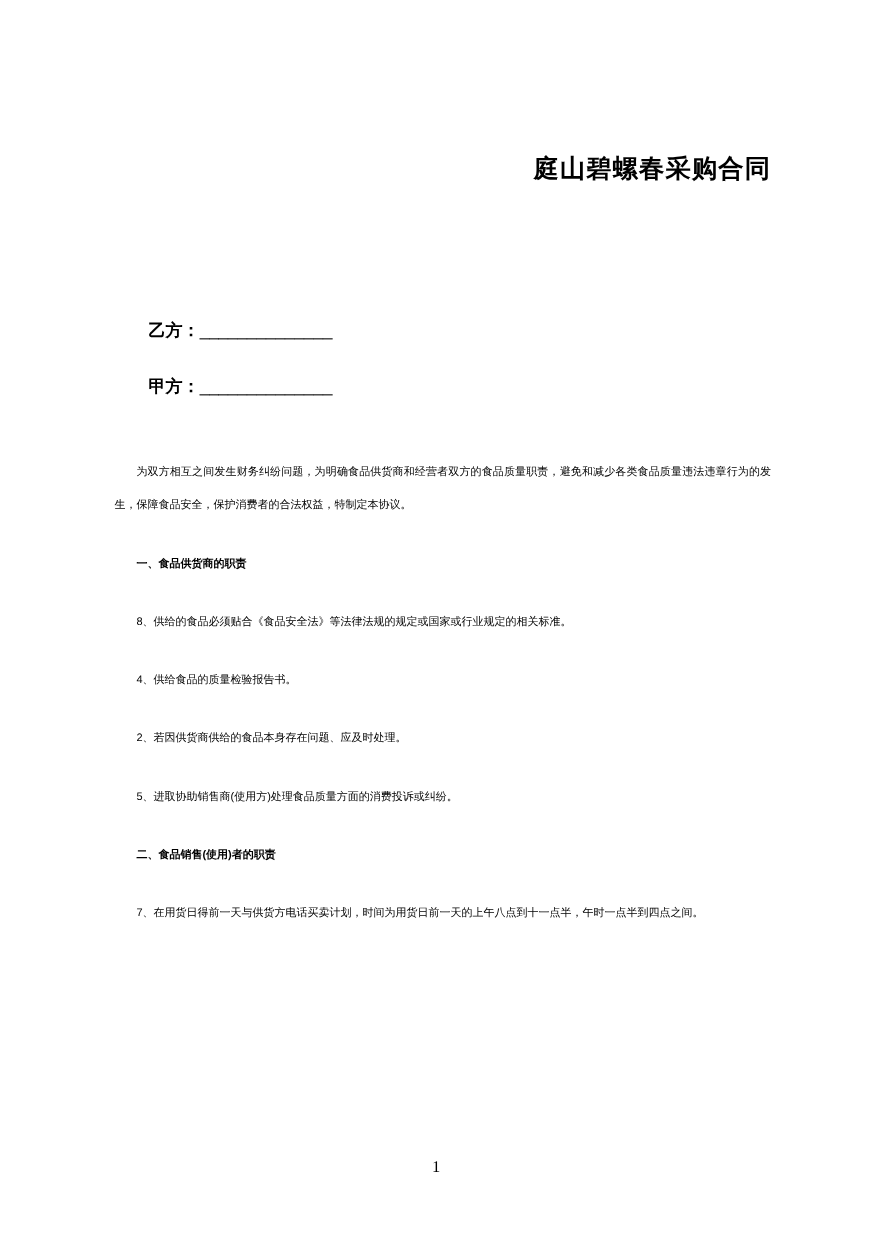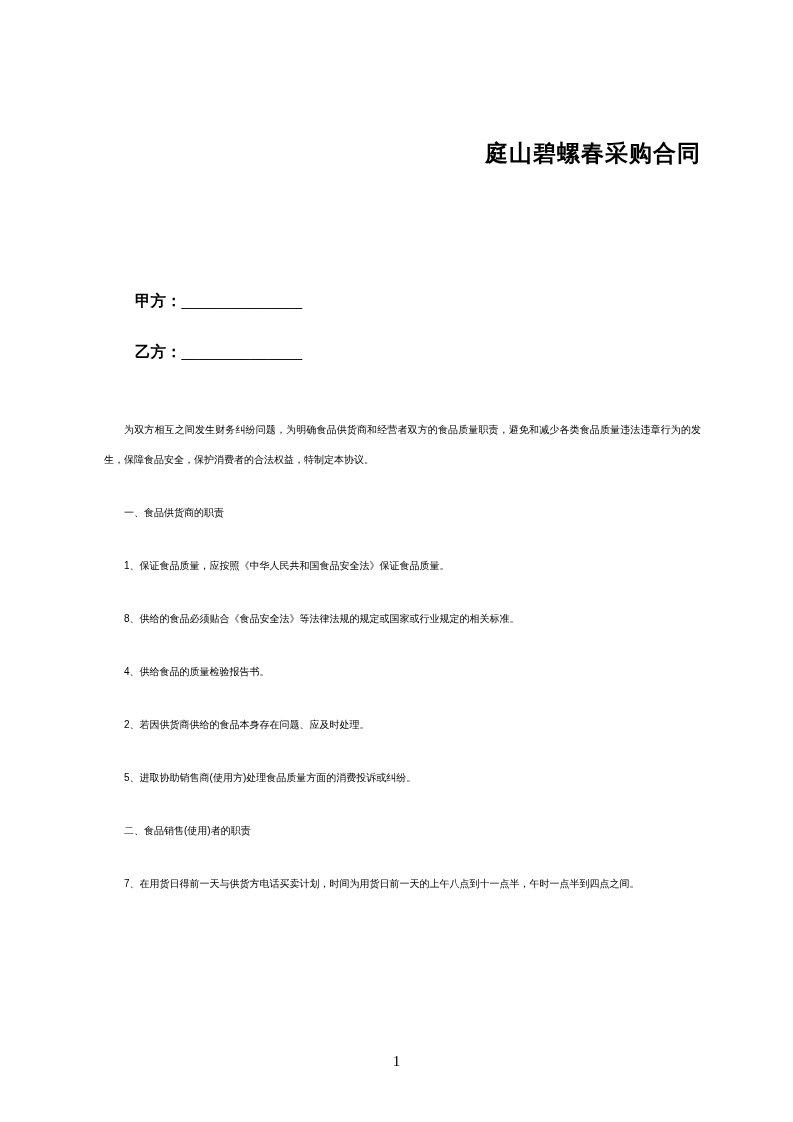--- a/index.html
+++ b/index.html
@@ -39,21 +39,21 @@
     letter-spacing: 0;
   }
   .doc-body p {
     margin: 23px 0;
     font-size: 10px;
     line-height: 30px;
     text-indent: 2em;
     text-align: justify;
   }
   .doc-body p.section-heading {
-    font-weight: normal;
+    font-weight: bold;
   }
   .intro-spacer {
     height: 4px;
   }
   .page-number {
     position: absolute;
     left: 0;
     right: 0;
     bottom: 52px;
     text-align: center;
@@ -63,36 +63,35 @@
   }
 </style>
 </head>
 <body>
 
 <div class="doc-page">
 
   <h1 class="doc-title">庭山碧螺春采购合同</h1>
 
   <div class="party-line">
-    <span>甲方：</span><span class="party-blank">______________</span>
+    <span>乙方：</span><span class="party-blank">______________</span>
   </div>
 
   <div class="party-line">
-    <span>乙方：</span><span class="party-blank">______________</span>
+    <span>甲方：</span><span class="party-blank">______________</span>
   </div>
 
   <div class="intro-spacer"></div>
 
   <div class="doc-body">
 
     <p>为双方相互之间发生财务纠纷问题，为明确食品供货商和经营者双方的食品质量职责，避免和减少各类食品质量违法违章行为的发生，保障食品安全，保护消费者的合法权益，特制定本协议。</p>
 
     <p class="section-heading">一、食品供货商的职责</p>
 
-    <p>1、保证食品质量，应按照《中华人民共和国食品安全法》保证食品质量。</p>
 
 
     <p>8、供给的食品必须贴合《食品安全法》等法律法规的规定或国家或行业规定的相关标准。</p>
 
     <p>4、供给食品的质量检验报告书。</p>
 
     <p>2、若因供货商供给的食品本身存在问题、应及时处理。</p>
 
     <p>5、进取协助销售商(使用方)处理食品质量方面的消费投诉或纠纷。</p>
 

